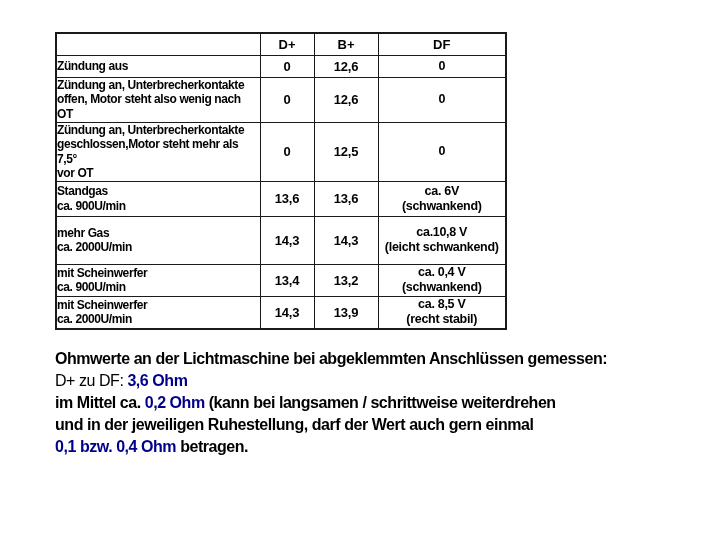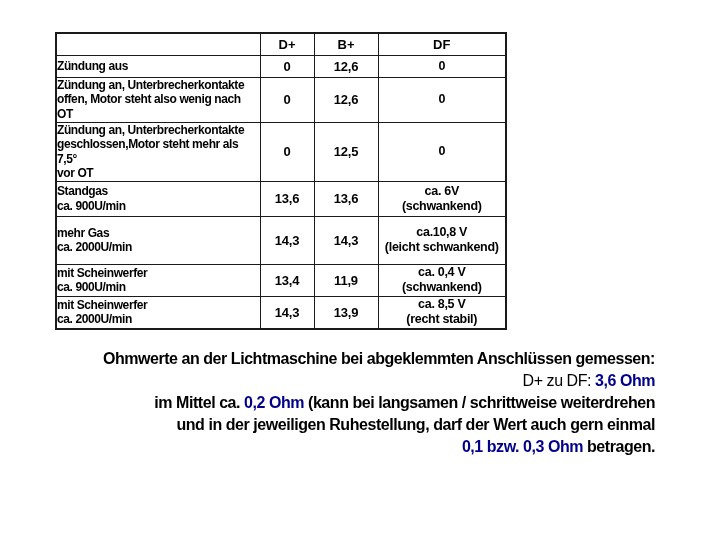--- a/index.html
+++ b/index.html
@@ -28,21 +28,21 @@
   }
   td.val{text-align:center;font-size:13px;font-weight:700;letter-spacing:-0.2px;}
   td.df{
     text-align:center;font-size:12.5px;font-weight:700;white-space:pre-line;
     line-height:15px;letter-spacing:-0.3px;
   }
   .notes{
     position:absolute;left:55px;top:348px;width:600px;
     font-size:16px;line-height:22px;letter-spacing:-0.45px;
   }
-  .note-line{white-space:pre;text-align:right;}
+  .note-line{white-space:pre;}
   .seg-n{font-weight:400;}
   .seg-b{font-weight:700;}
   .seg-bb{font-weight:700;color:var(--accent,#00008B);}
   .seg-bu{font-weight:700;text-decoration:underline;}
 </style>
 </head>
 <body>
 
 <div class="canvas">
 
@@ -96,36 +96,36 @@
 ca. 2000U/min</td>
           <td class="val">14,3</td>
           <td class="val">14,3</td>
           <td class="df">ca.10,8 V
 (leicht schwankend)</td>
         </tr>
         <tr>
           <td class="label">mit Scheinwerfer
 ca. 900U/min</td>
           <td class="val">13,4</td>
-          <td class="val">11,9</td>
+          <td class="val">13,2</td>
           <td class="df">ca. 0,4 V
 (schwankend)</td>
         </tr>
         <tr>
           <td class="label">mit Scheinwerfer
 ca. 2000U/min</td>
           <td class="val">14,3</td>
           <td class="val">13,9</td>
           <td class="df">ca. 8,5 V
 (recht stabil)</td>
         </tr>
       </tbody>
   </table>
 
   <div class="notes">
       <div class="note-line"><span class="seg-b">Ohmwerte an der Lichtmaschine bei abgeklemmten Anschlüssen gemessen:</span></div>
       <div class="note-line"><span class="seg-n">D+ zu DF: </span><span class="seg-bb">3,6 Ohm</span></div>
       <div class="note-line"><span class="seg-b">im Mittel ca. </span><span class="seg-bb">0,2 Ohm</span><span class="seg-b"> (kann bei langsamen / schrittweise weiterdrehen</span></div>
       <div class="note-line"><span class="seg-b">und in der jeweiligen Ruhestellung, darf der Wert auch gern einmal</span></div>
-      <div class="note-line"><span class="seg-bb">0,1 bzw. 0,3 Ohm</span><span class="seg-b"> betragen.</span></div>
+      <div class="note-line"><span class="seg-bb">0,1 bzw. 0,4 Ohm</span><span class="seg-b"> betragen.</span></div>
     </div>
 
 </div>
 
 </body></html>

